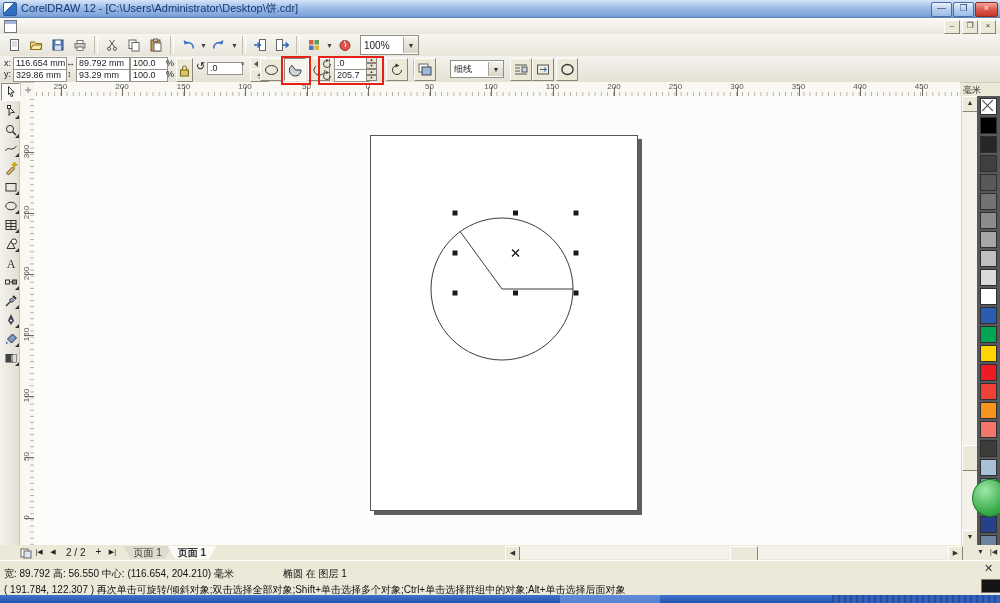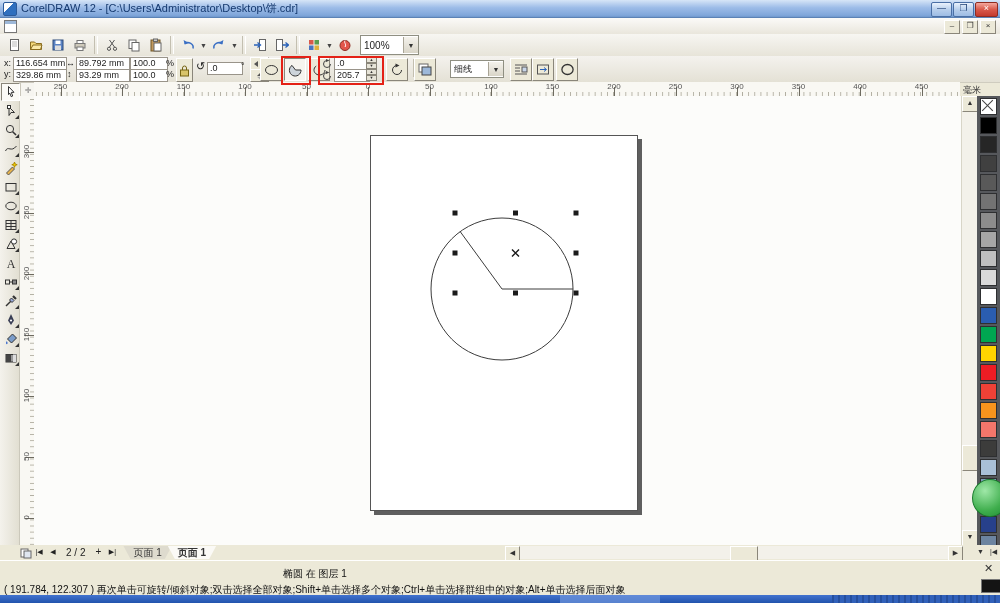--- a/index.html
+++ b/index.html
@@ -559,20 +559,21 @@
 </div>
 <div class="hsb">
   <div class="sbbtn" style="left:0;top:0;width:13px;height:13px">◀</div>
   <div class="sbthumb" style="left:225px;top:0;width:26px;height:13px"></div>
   <div class="sbbtn" style="left:443px;top:0;width:13px;height:13px">▶</div>
 </div>
 <div class="abs" style="left:977px;top:548px;font-size:7px;color:#333">▼</div>
 <div class="abs" style="left:990px;top:548px;font-size:7px;color:#333">|◀</div>
 
 <div class="abs statusbar">
+  <div class="statustext" style="left:4px;top:6px">宽: 89.792 高: 56.550 中心: (116.654, 204.210) 毫米</div>
   <div class="statustext" style="left:283px;top:6px">椭圆 在 图层 1</div>
   <div class="statustext" style="left:4px;top:22px">( 191.784, 122.307 )  再次单击可旋转/倾斜对象;双击选择全部对象;Shift+单击选择多个对象;Ctrl+单击选择群组中的对象;Alt+单击选择后面对象</div>
 </div>
 <div class="fillx">✕</div>
 <div class="outsw"></div>
 
 <div class="abs taskbar">
   <div class="lite"></div>
   <div class="tray"></div>
 </div>

